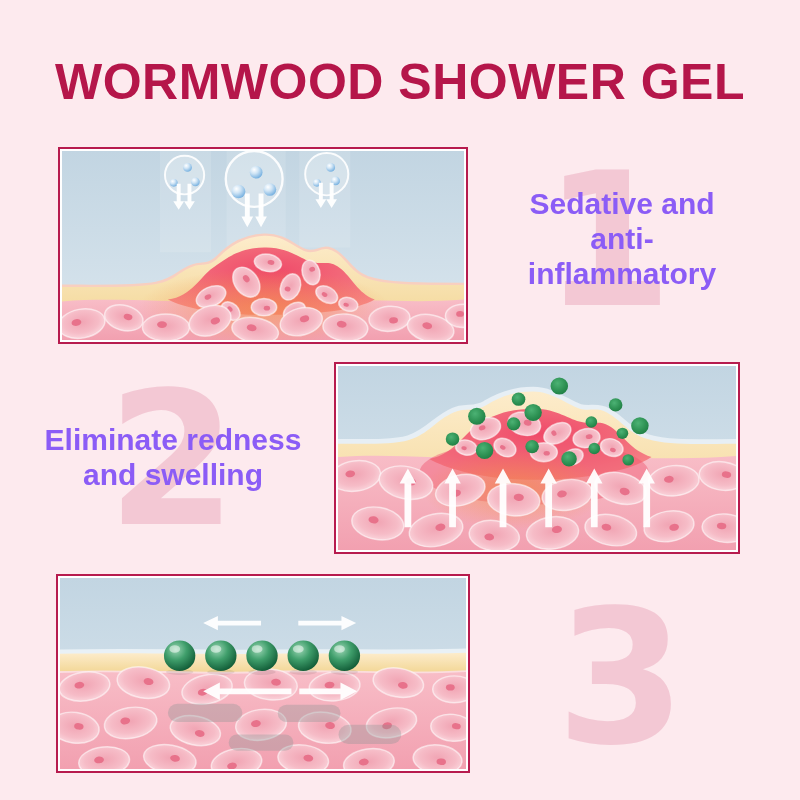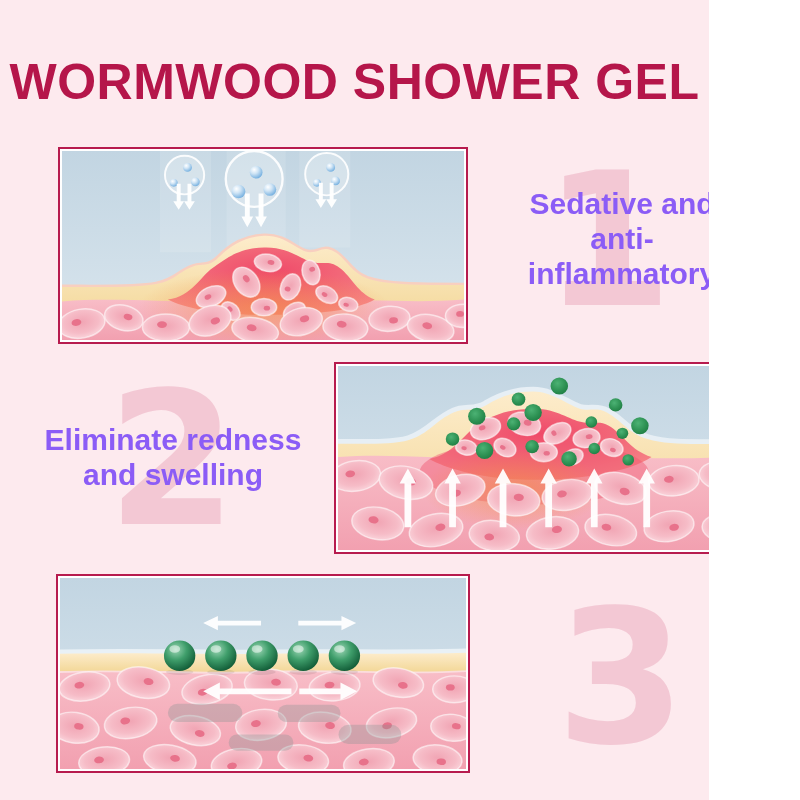--- a/index.html
+++ b/index.html
@@ -1,18 +1,18 @@
 <!DOCTYPE html>
 <html><head>
 <meta charset="utf-8">
 <style>
   html,body{margin:0;padding:0;}
   .page{
     position:relative;
-    width:709px;height:800px;
+    width:800px;height:800px;
     background:#fdeaee;
     overflow:hidden;
     font-family:"Liberation Sans", sans-serif;
   }
   .title{
     position:absolute;
     left:0;right:0;top:57px;
     text-align:center;
     font-size:50px;
     line-height:50px;

